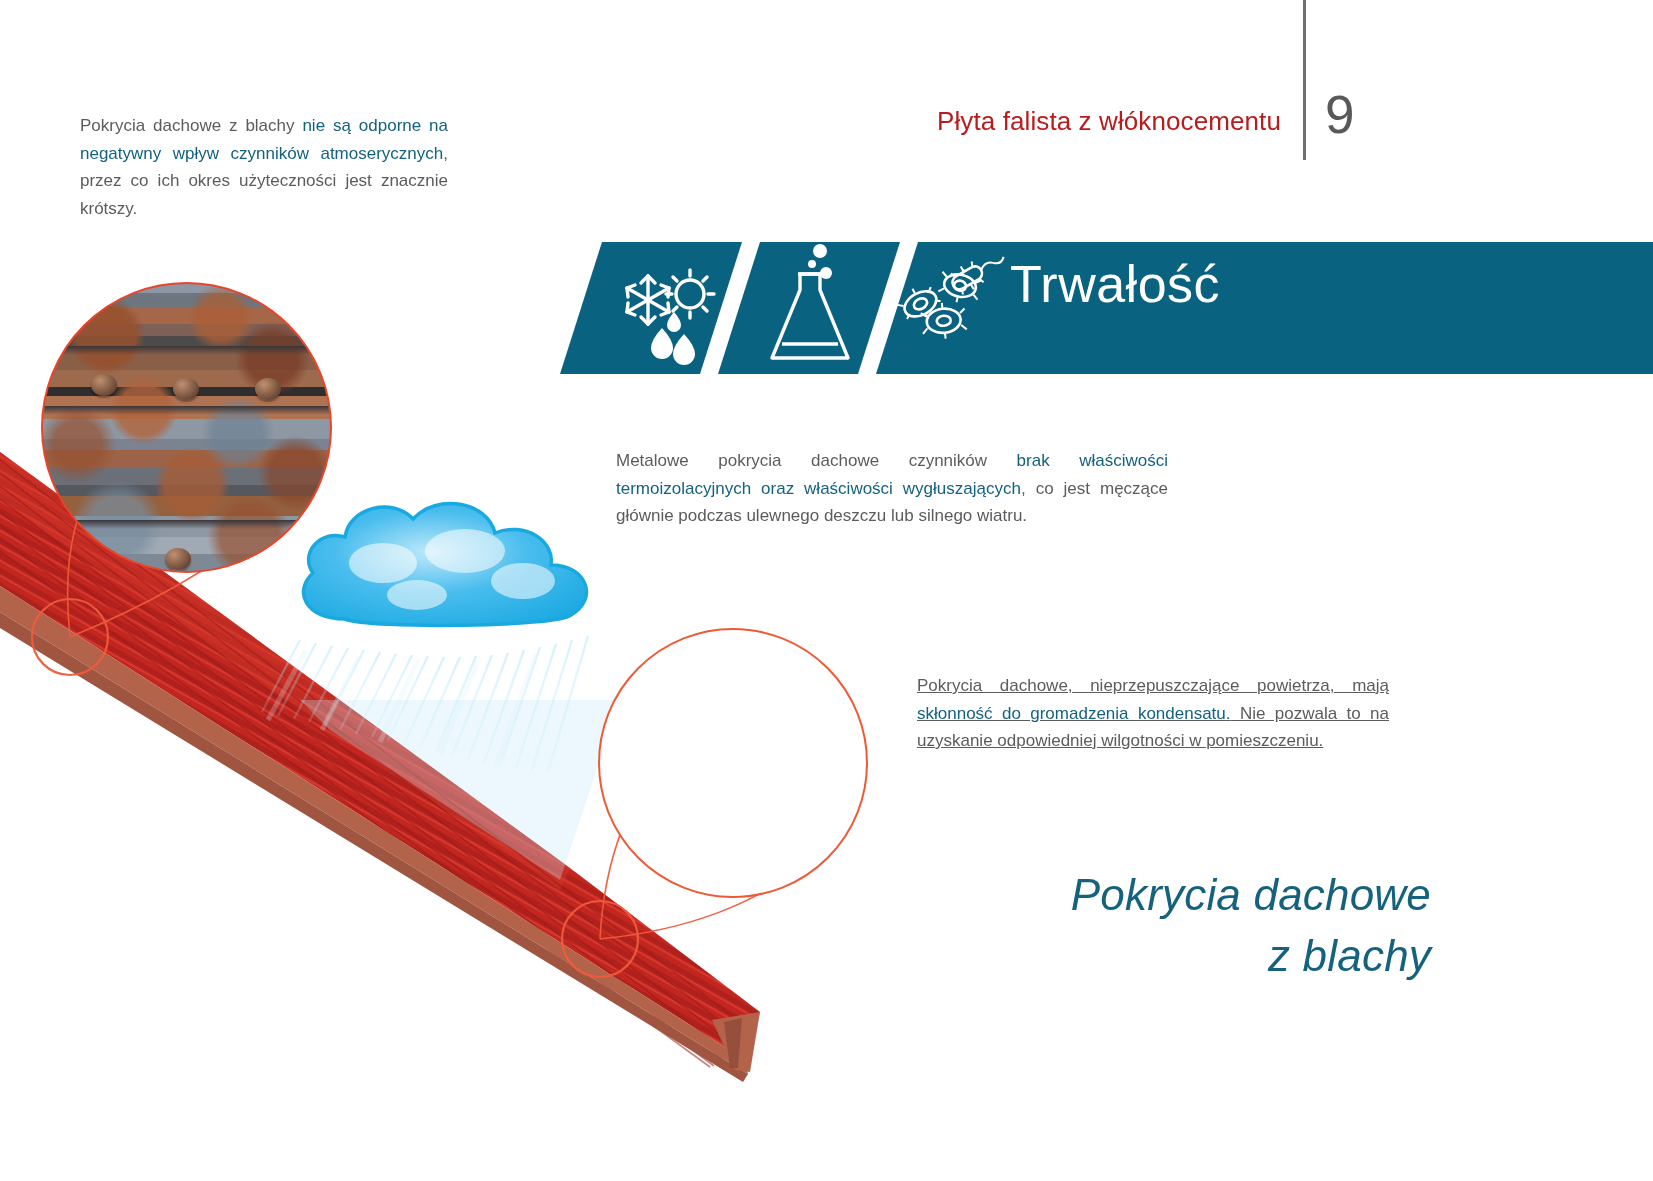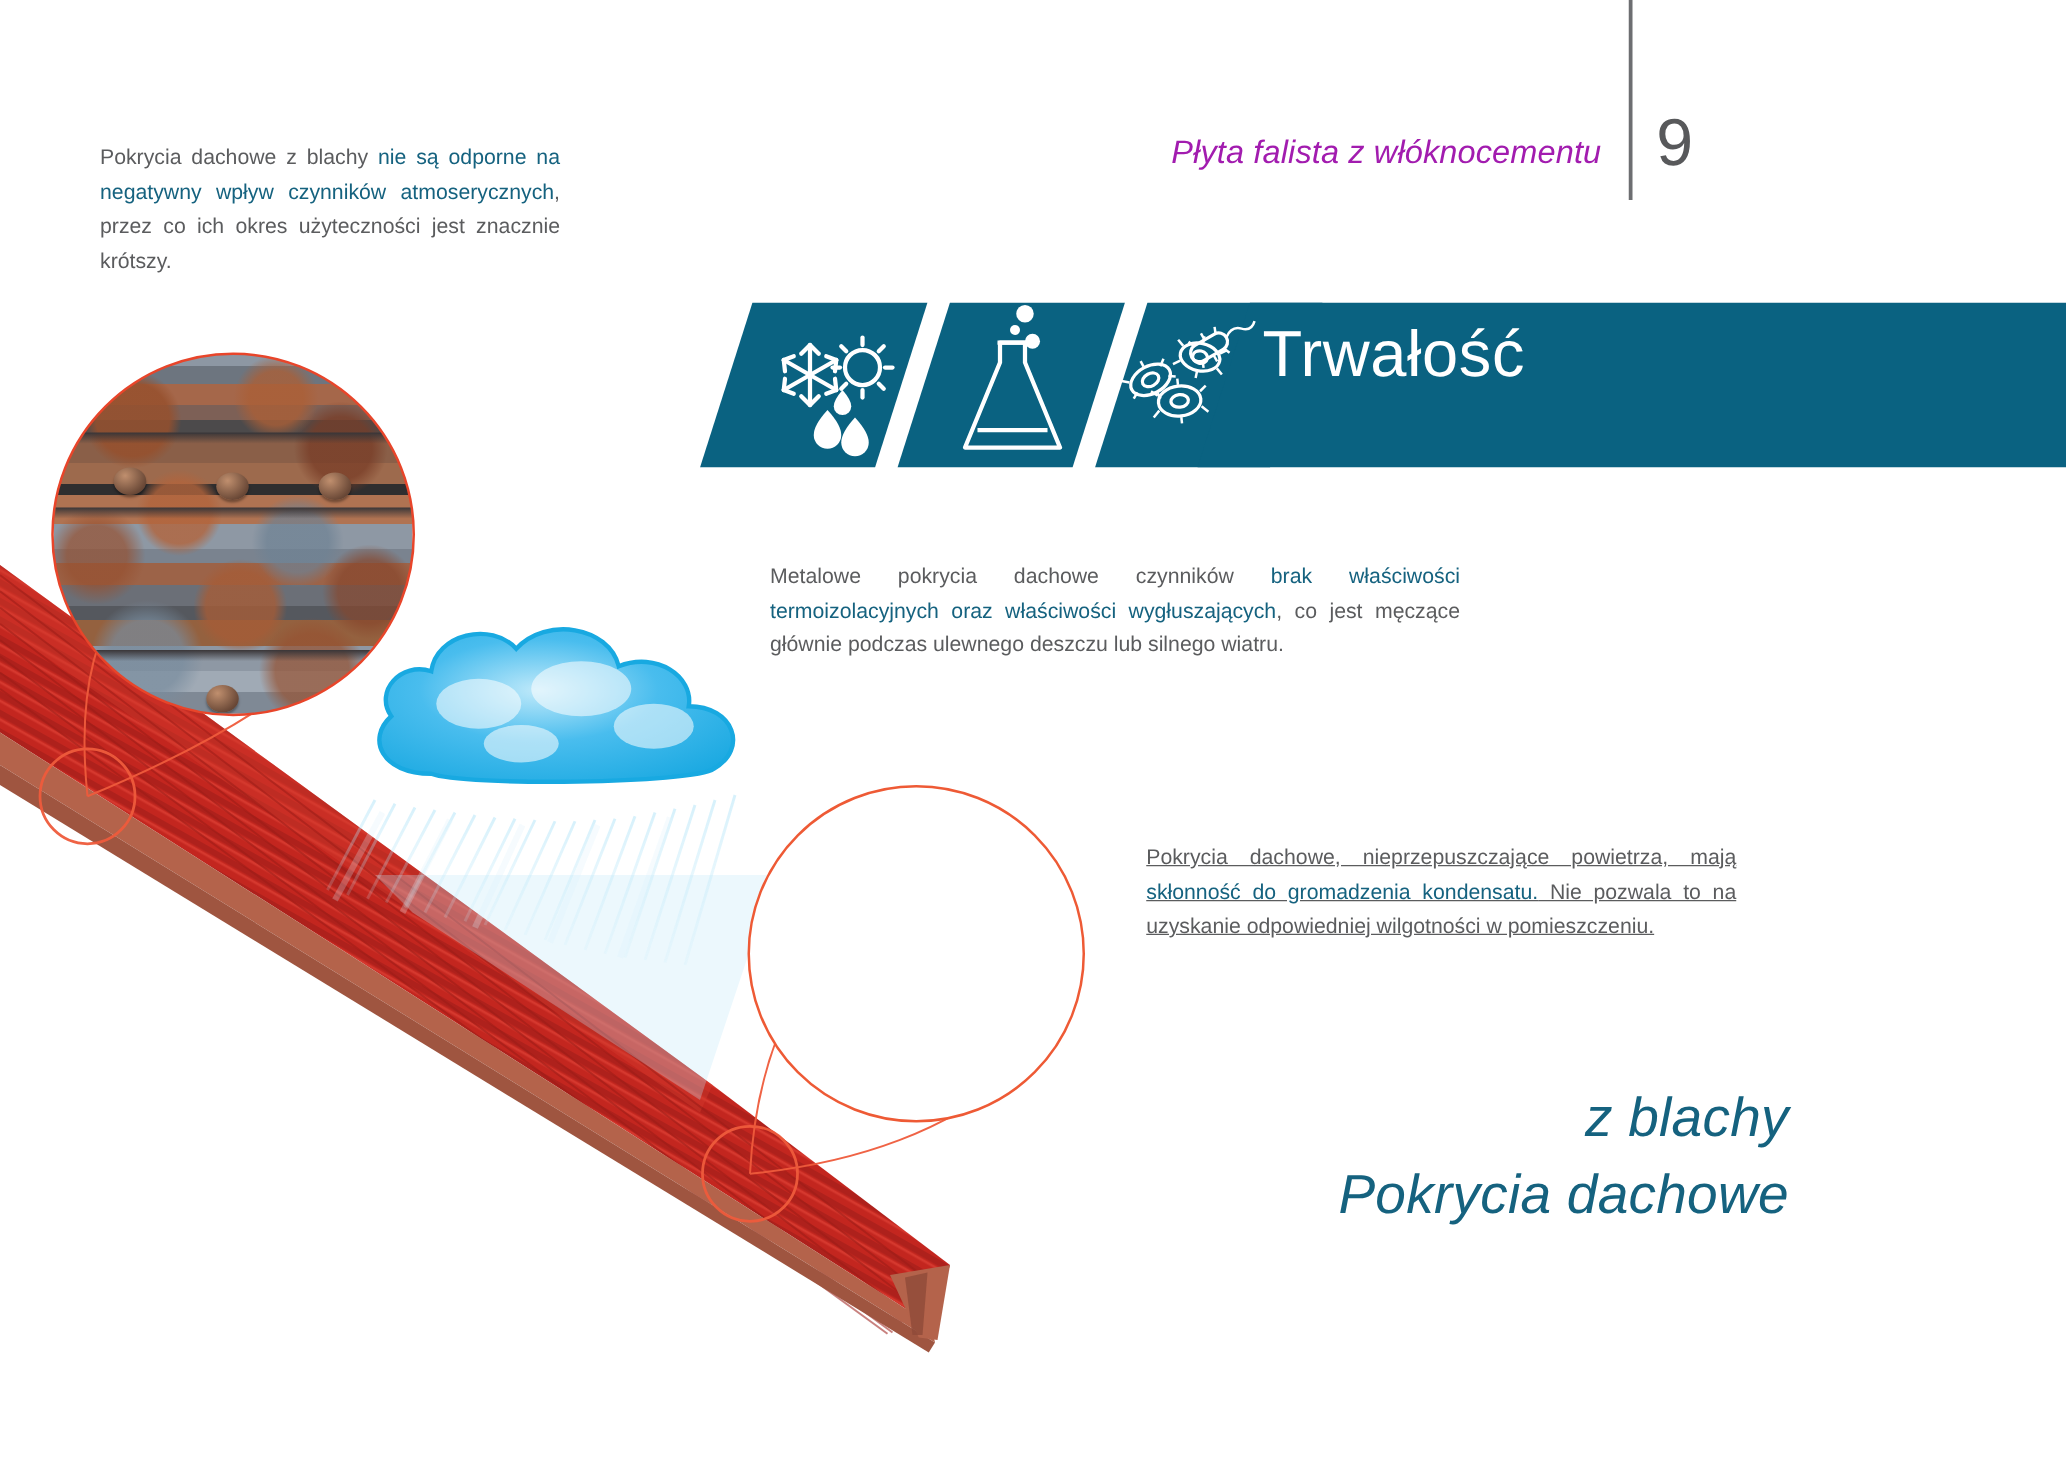--- a/index.html
+++ b/index.html
@@ -12,24 +12,23 @@
     background: #ffffff;
   }
 
   
   #header-rule {
     position: absolute; left: 1303px; top: 0; width: 3px; height: 160px;
     background: #6d6e71;
   }
   #header-title {
     position: absolute; right: 372px; top: 106px;
-    font-size: 26px; font-weight: 300; color: #a21caf;
+    font-size: 26px; font-weight: 300; color: #b91c1c;
     letter-spacing: .1px; white-space: nowrap;
     text-align: right;
-    font-style: italic;
   }
   #page-number {
     position: absolute; left: 1325px; top: 88px;
     font-size: 53px; font-weight: 300; color: #58595b;
     line-height: 1;
   }
 
   
   .body-par {
     color: #5b5c5e; font-size: 17px; line-height: 1.62;
@@ -394,15 +393,15 @@
 
 <div id="banner-title">Trwałość</div>
 
 <p id="par-top" class="body-par"><span>Pokrycia dachowe z blachy </span><span class="hl">nie są odporne na negatywny wpływ czynników atmoserycznych</span><span>, przez co ich okres użyteczności jest znacznie krótszy.</span></p>
 
 <p id="par-mid" class="body-par"><span>Metalowe pokrycia dachowe czynników </span><span class="hl">brak właściwości termoizolacyjnych oraz właściwości wygłuszających</span><span>, co jest męczące głównie podczas ulewnego deszczu lub silnego wiatru.</span></p>
 
 <p id="par-right" class="body-par"><span>Pokrycia dachowe, nieprzepuszczające powietrza, mają </span><span class="hl">skłonność do gromadzenia kondensatu.</span><span> Nie pozwala to na uzyskanie odpowiedniej wilgotności w pomieszczeniu.</span></p>
 
 <div id="closing-title">
+  <div>Pokrycia dachowe</div>
   <div>z blachy</div>
-  <div>Pokrycia dachowe</div>
 </div>
 
 </body></html>

